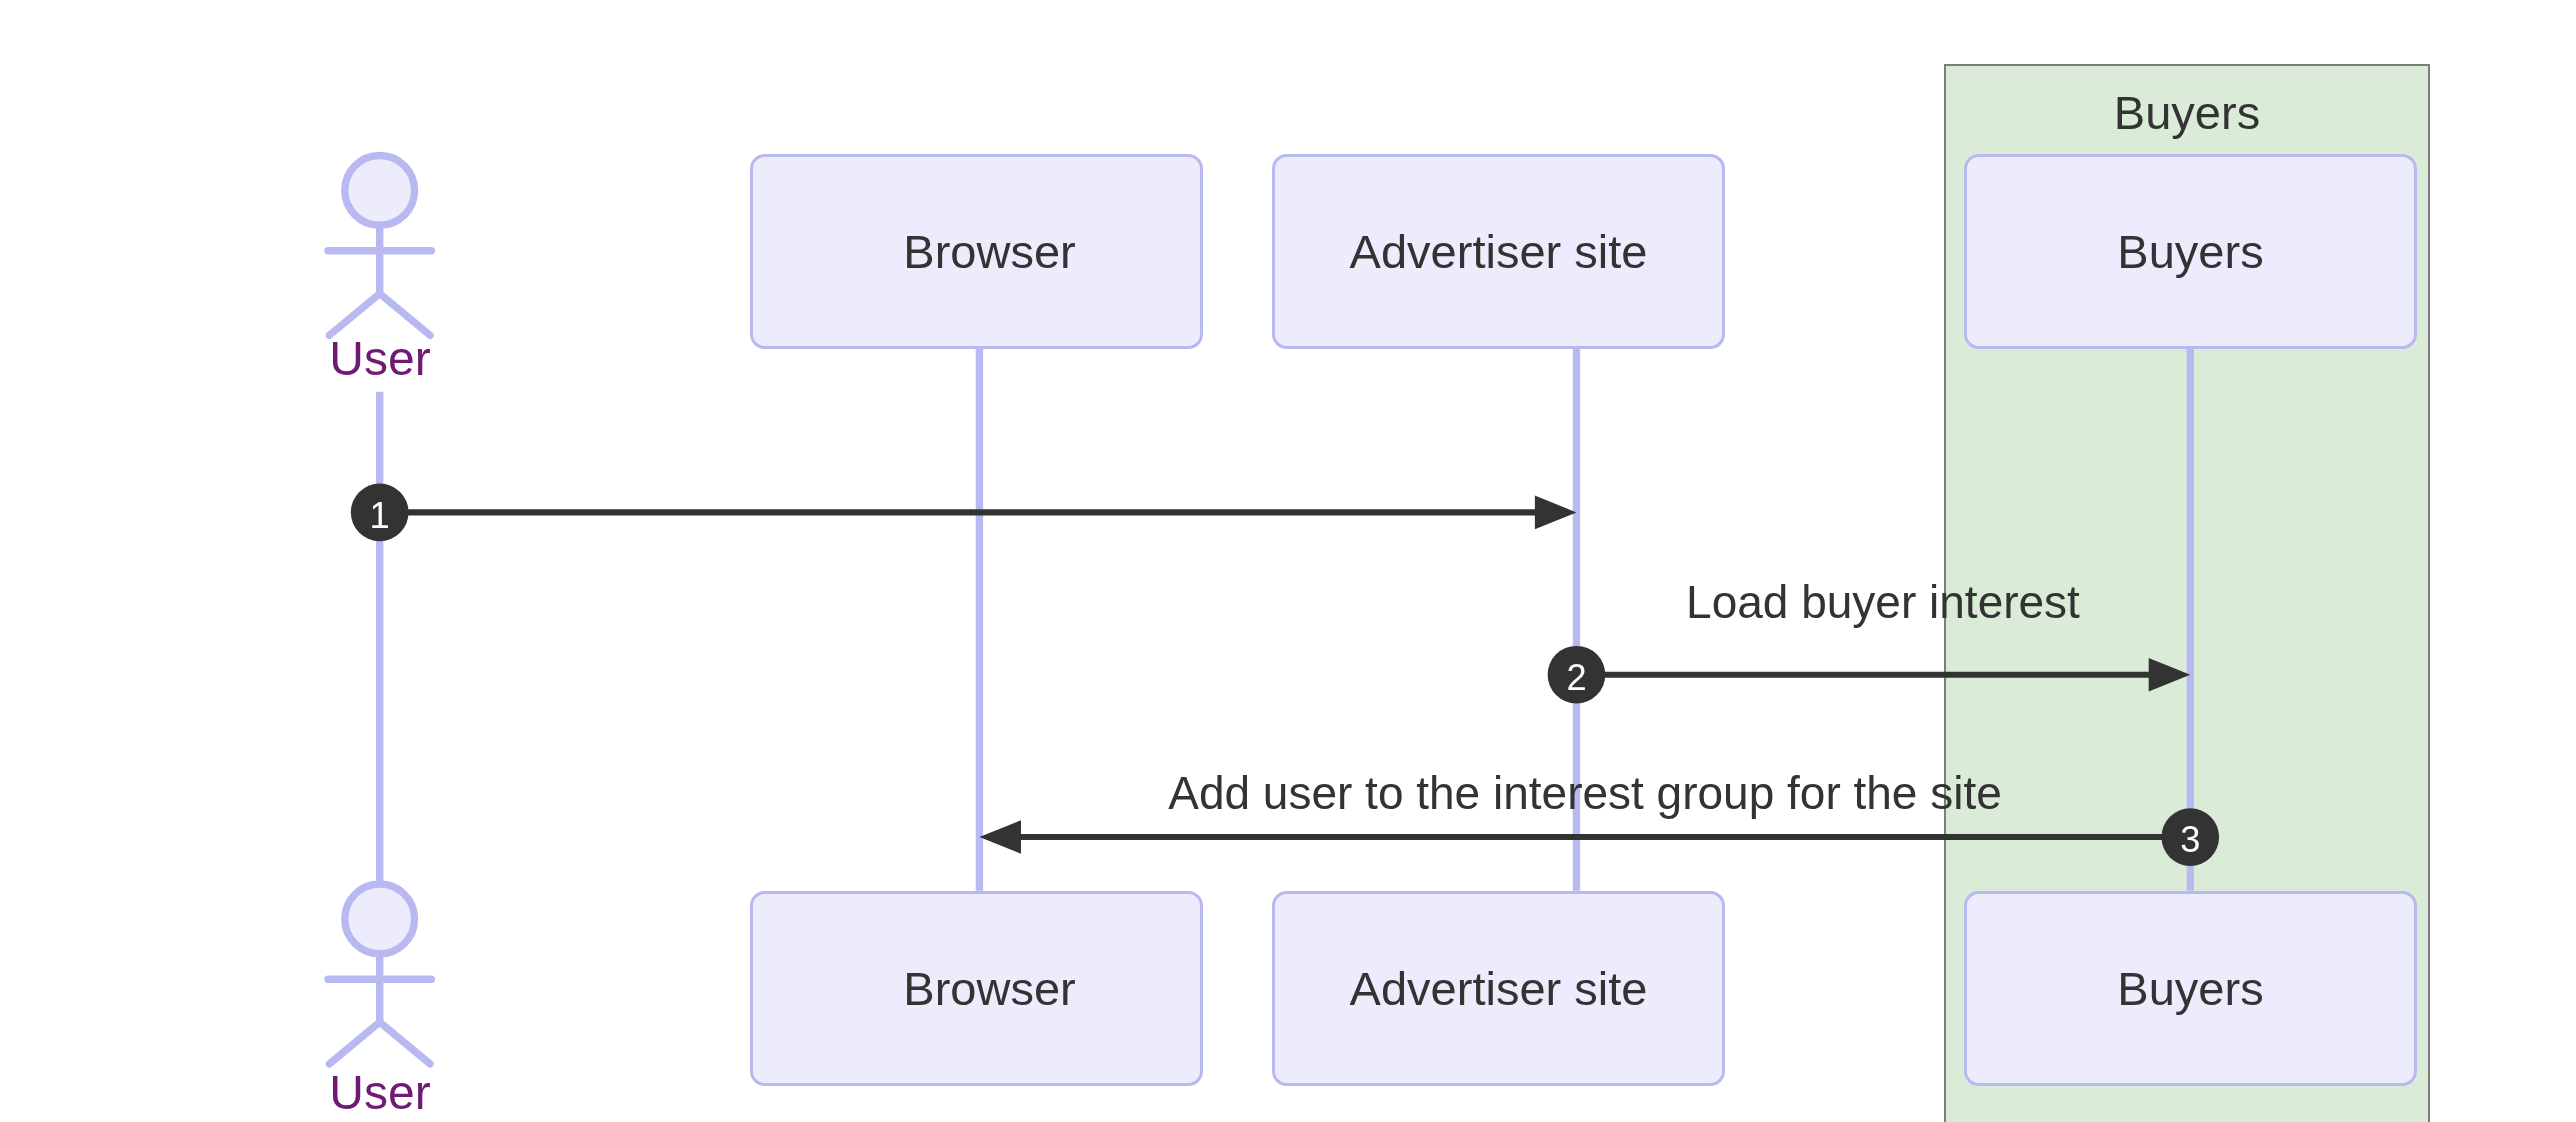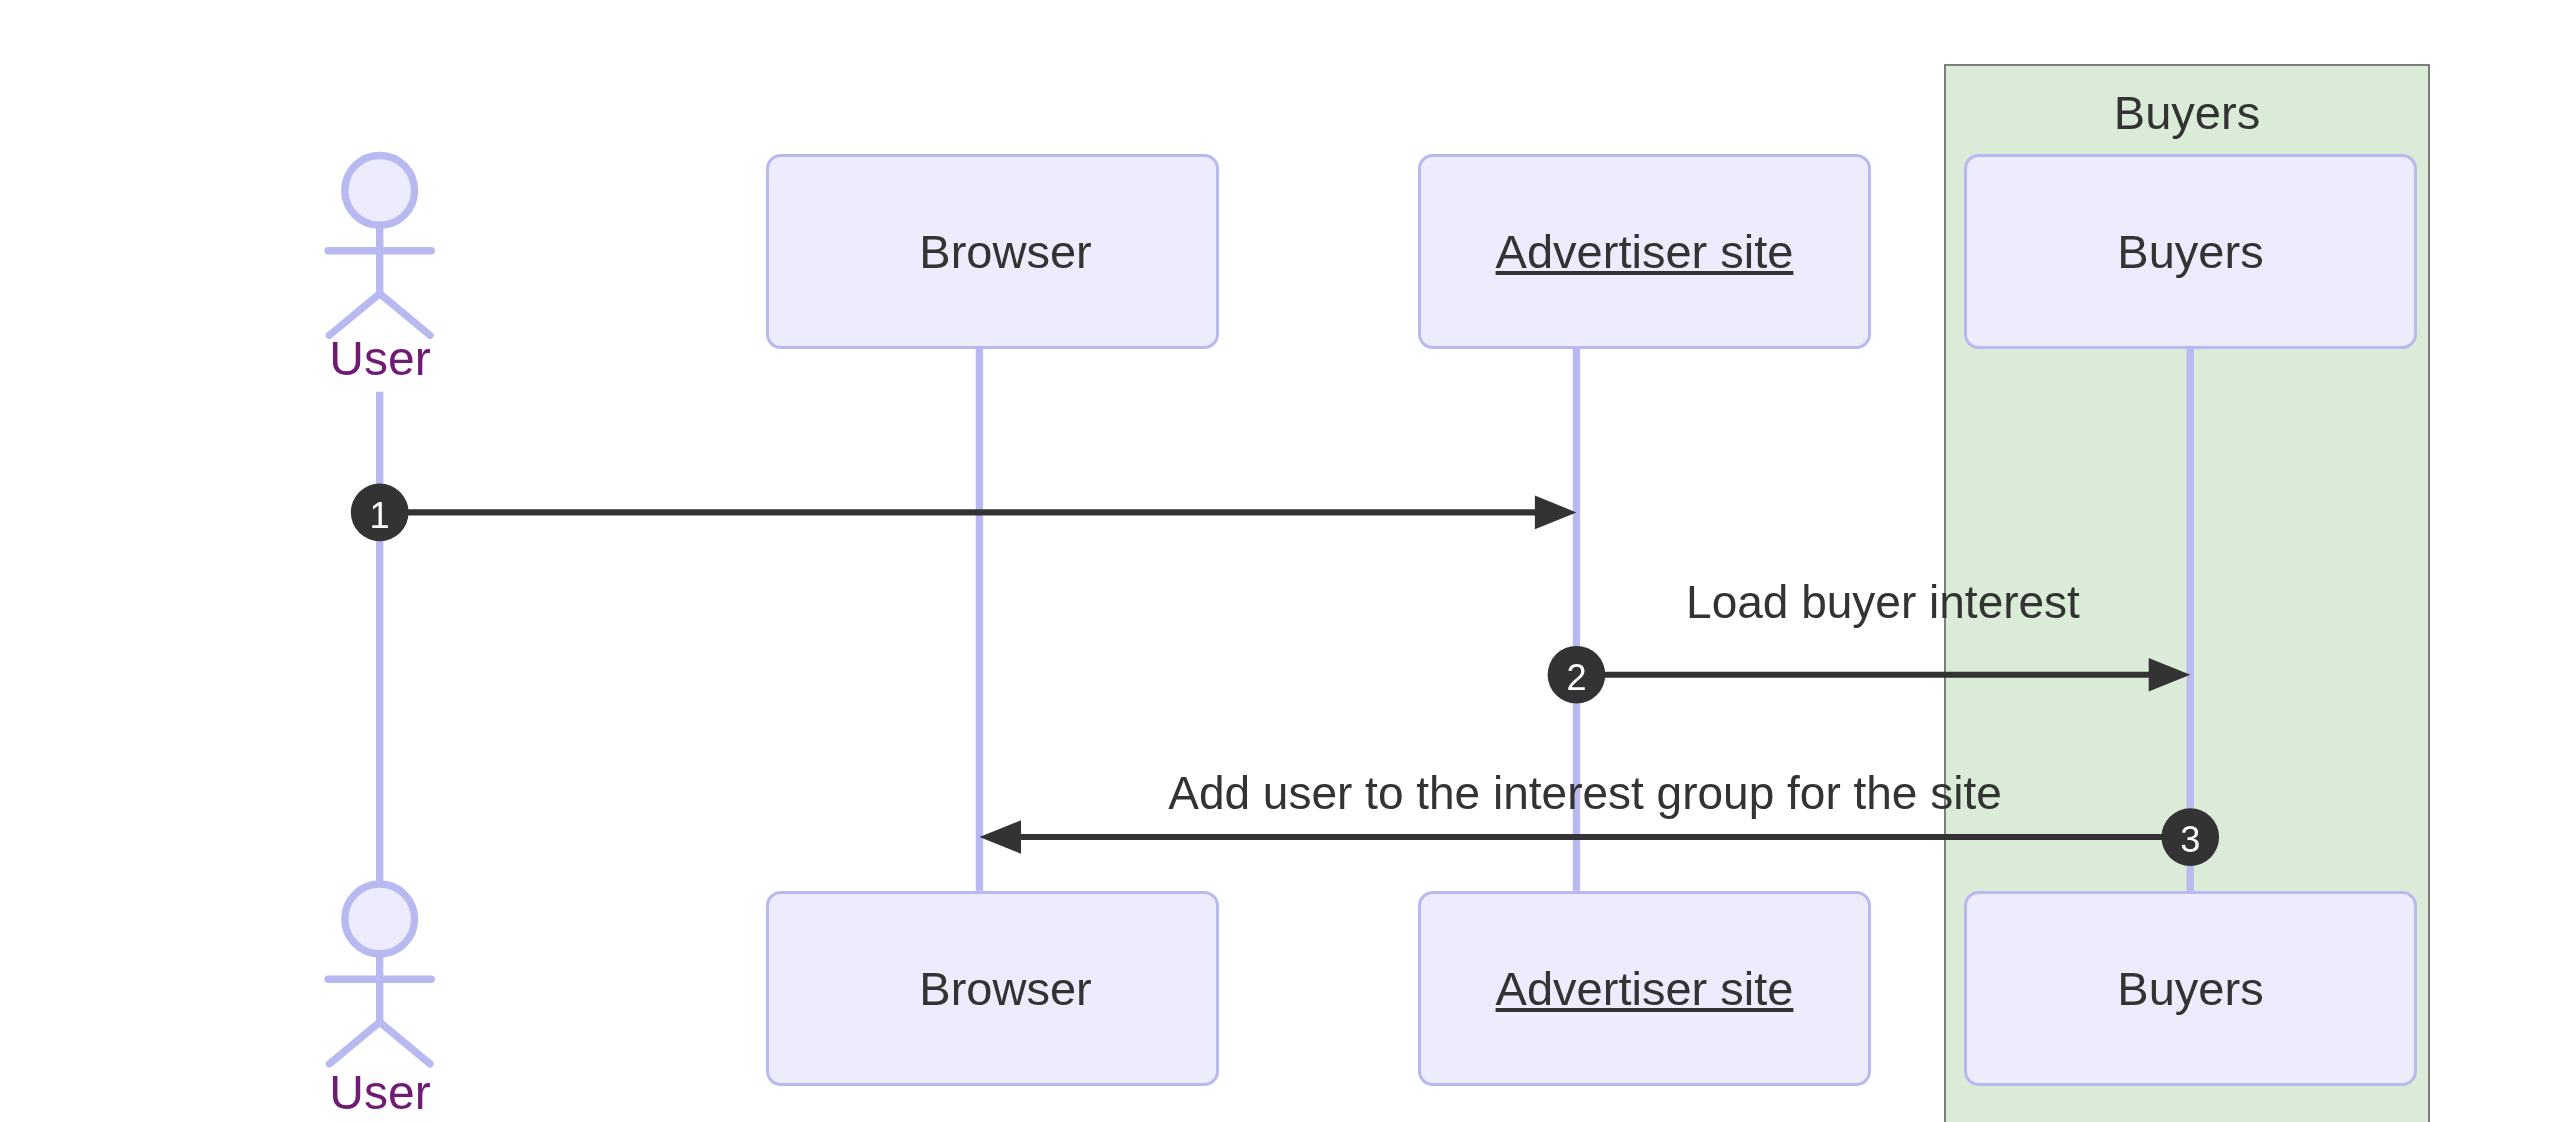--- a/index.html
+++ b/index.html
@@ -54,22 +54,22 @@
     border-radius: 14.8px;
     box-sizing: border-box;
     display: flex;
     align-items: center;
     justify-content: center;
     font-size: 47px;
     color: #333333;
   }
   .row-top    { top: 130px; }
   .row-bottom { top: 867px; }
-  .col-browser    { left: 766px; padding-left: 26px; }
-  .col-advertiser { left: 1418px; text-decoration: underline; }
+  .col-browser    { left: 750px; padding-left: 26px; }
+  .col-advertiser { left: 1272px; }
   .col-buyers     { left: 1964px; }
   
   .msg-label {
     position: absolute;
     transform: translate(-50%, -50%);
     white-space: nowrap;
     font-size: 46px;
     color: #333333;
   }
   

